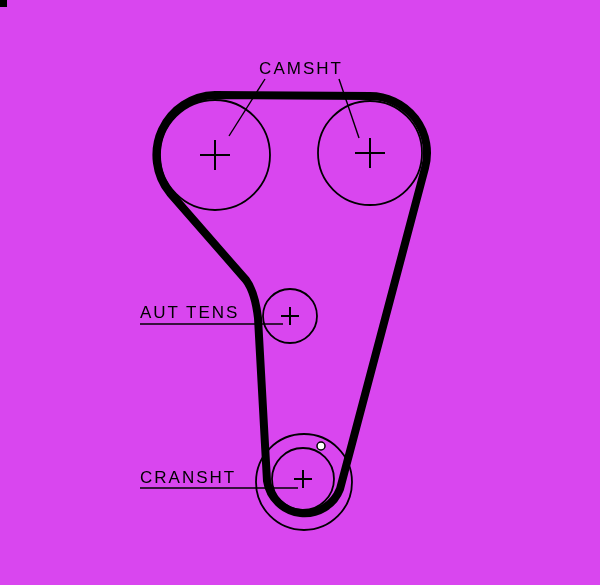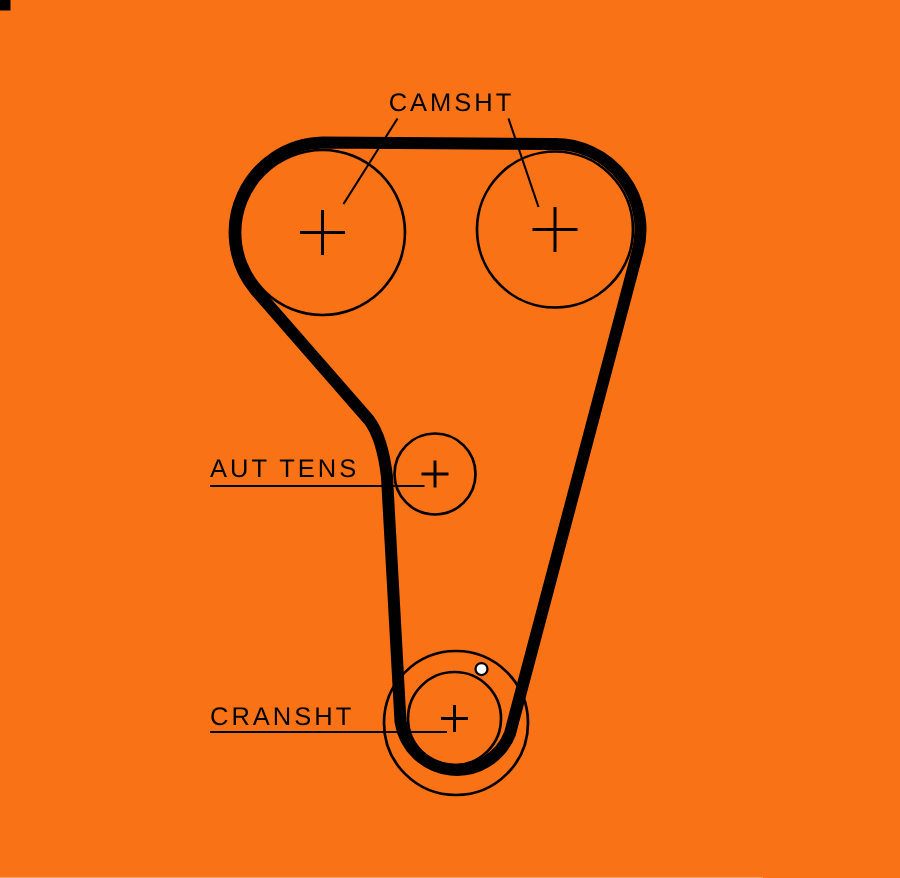--- a/index.html
+++ b/index.html
@@ -1,21 +1,21 @@
 <!DOCTYPE html>
 <html><head>
 <meta charset="utf-8">
 <style>
   html, body { margin: 0; padding: 0; }
   body { background: #ffffff; }
   .stage {
     position: relative;
     width: 600px;
     height: 585px;
-    background: #f97316;
+    background: #d946ef;
     overflow: hidden;
   }
   svg { display: block; }
   .label-text {
     font-family: "Liberation Sans", sans-serif;
     font-size: 17px;
     letter-spacing: 2px;
     fill: #000000;
   }
   .thin { fill: none; stroke: #000000; stroke-width: 1.8; }

